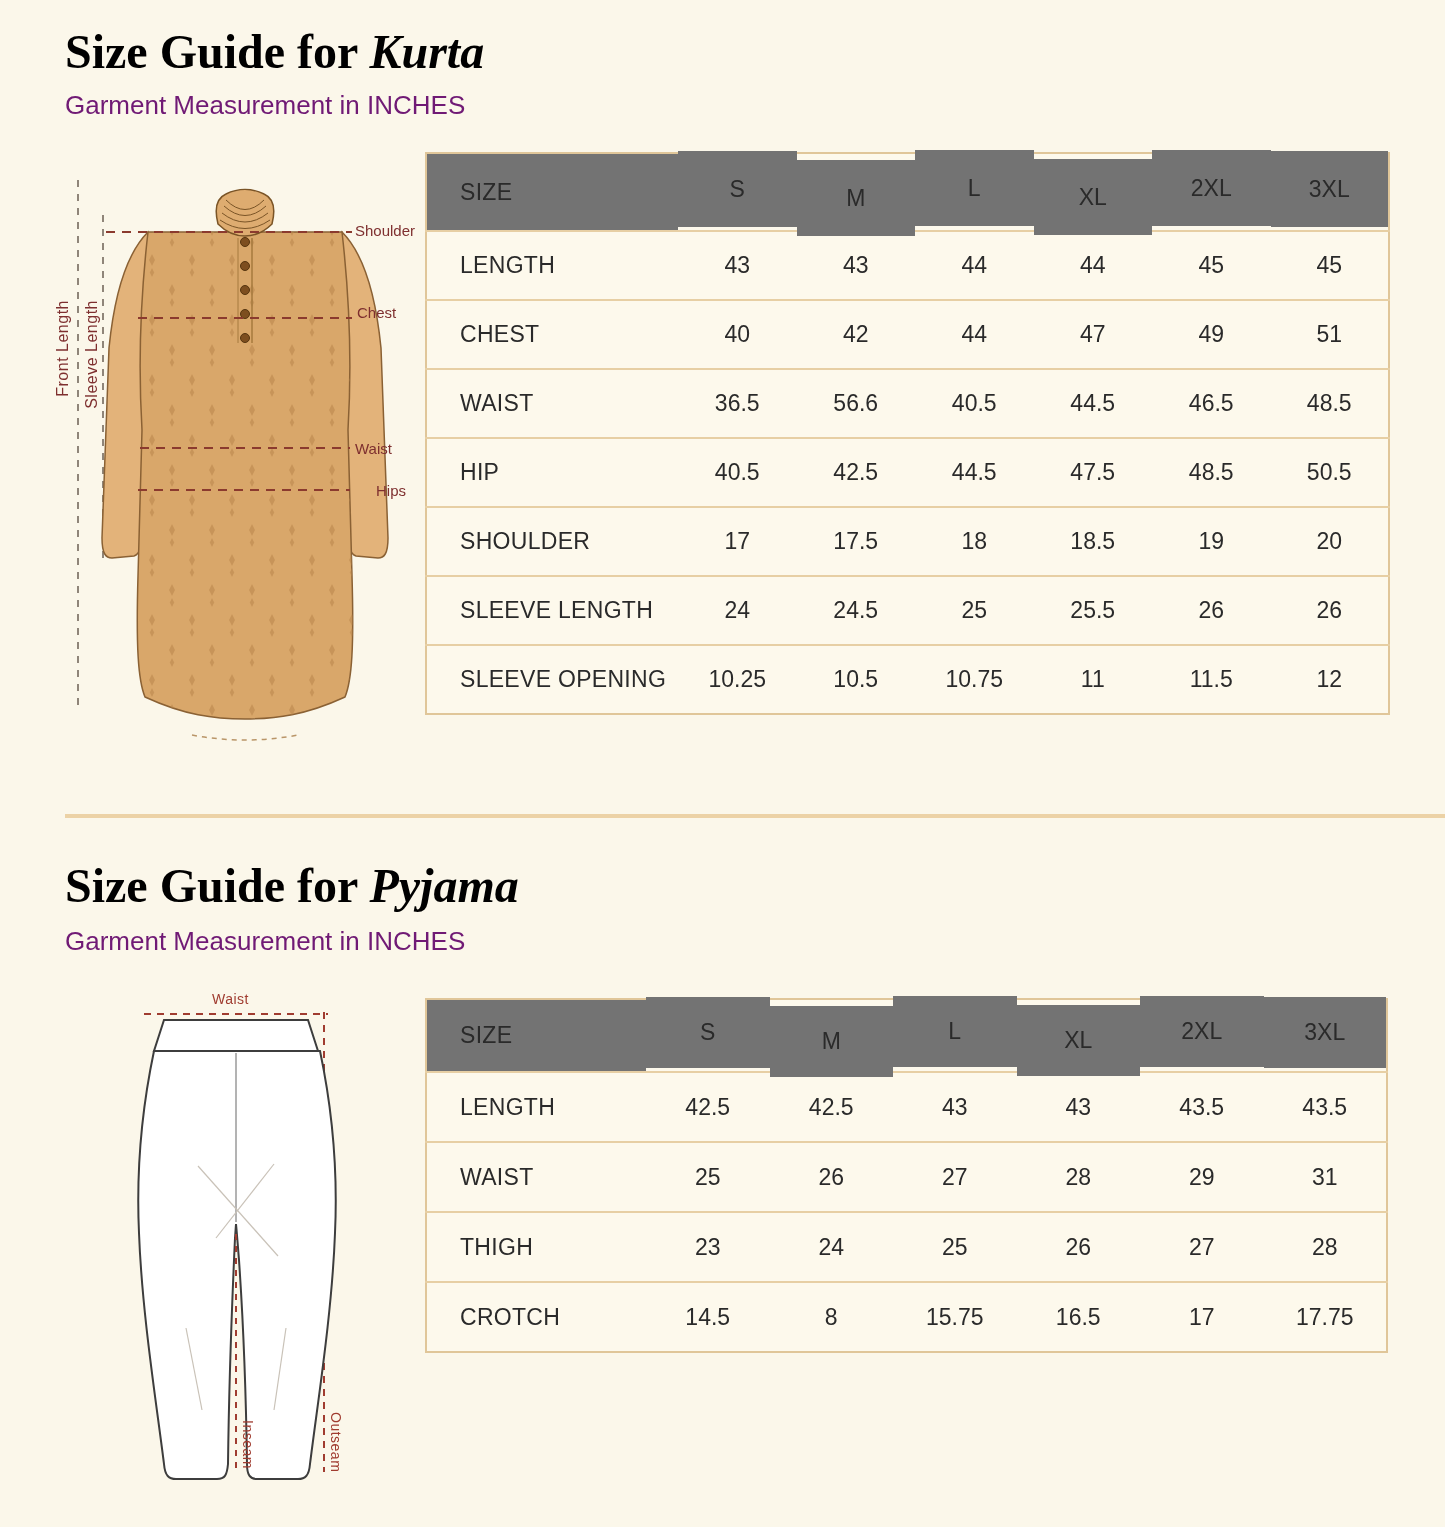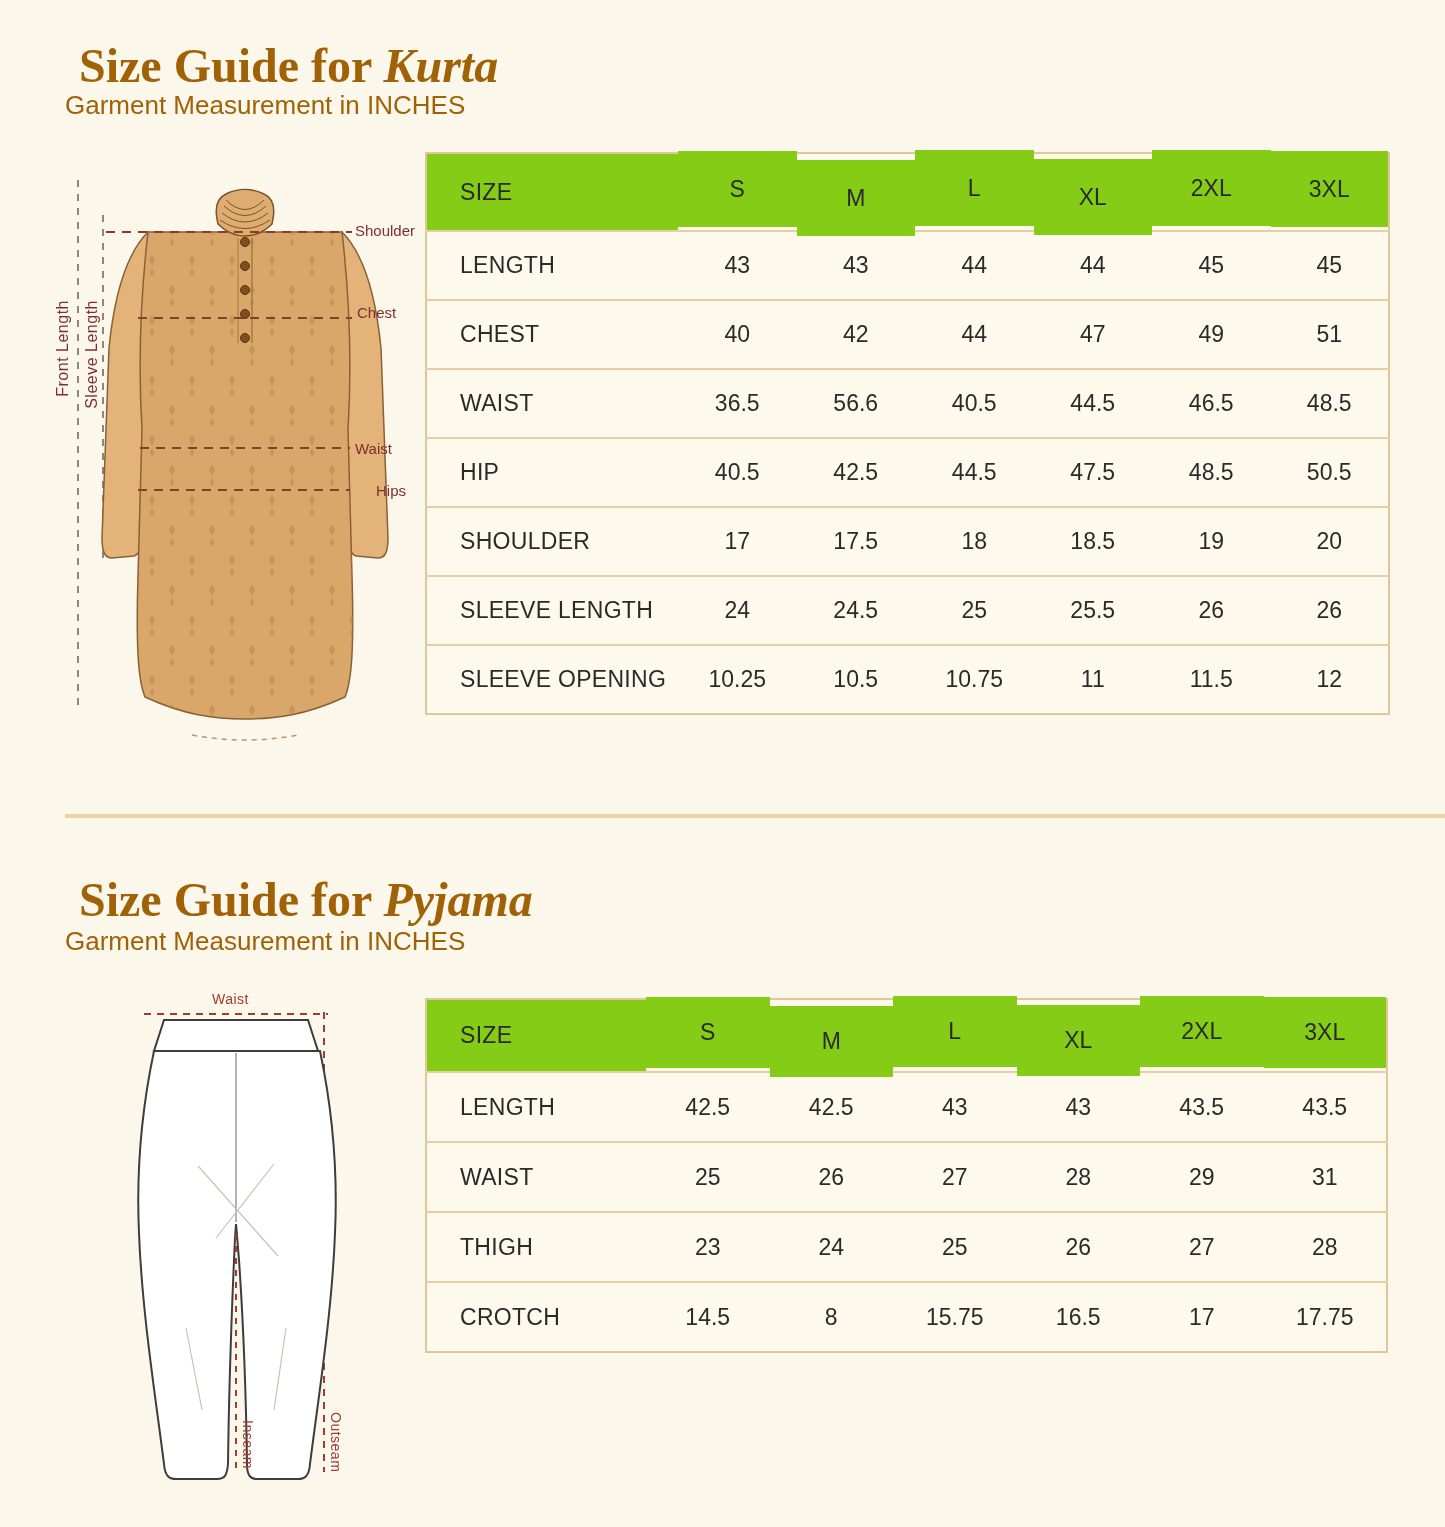--- a/index.html
+++ b/index.html
@@ -2,39 +2,39 @@
 <html><head>
 <meta charset="utf-8">
 <style>
   html,body{margin:0;padding:0;}
   body{
     width:1445px;height:1527px;position:relative;overflow:hidden;
     background:#fbf7ea;color:#262626;
     font-family:"Liberation Sans", sans-serif;
   }
   .section-title{
-    position:absolute;left:65px;margin:14px;
+    position:absolute;left:65px;margin:0;
     font-family:"Liberation Serif", serif;font-weight:700;
-    font-size:48px;color:#a16207;letter-spacing:0px;white-space:nowrap;
+    font-size:48px;color:#000000;letter-spacing:0px;white-space:nowrap;
   }
   .section-title em{font-style:italic;font-weight:700;}
   .section-subtitle{
     position:absolute;left:65px;margin:0;
-    font-size:26px;color:#a16207;font-weight:400;white-space:nowrap;
+    font-size:26px;color:#701a75;font-weight:400;white-space:nowrap;
   }
   
   table.size-table{
     position:absolute;border-collapse:collapse;table-layout:fixed;
     background:#fdf9ec;border:2px solid #e0c699;
   }
   .size-table th,.size-table td{
     font-weight:400;font-size:23px;color:#2a2a2a;
     border-top:2px solid #e7cfa4;padding:0;
   }
-  .size-table thead th{background:#84cc16;border-top:none;position:relative;}
+  .size-table thead th{background:#737373;border-top:none;position:relative;}
   .size-table td.c0,.size-table th.c0{text-align:left;padding-left:33px;letter-spacing:0.3px;}
   .size-table td,.size-table th{text-align:center;}
   .kurta-table{left:425px;top:152px;width:965px;}
   .kurta-table thead tr{height:78px;}
   .kurta-table tbody tr{height:69px;}
   .kurta-table col.col0{width:252px;}
   .pyjama-table{left:425px;top:998px;width:963px;}
   .pyjama-table thead tr{height:73px;}
   .pyjama-table tbody tr{height:70px;}
   .pyjama-table col.col0{width:220px;}

